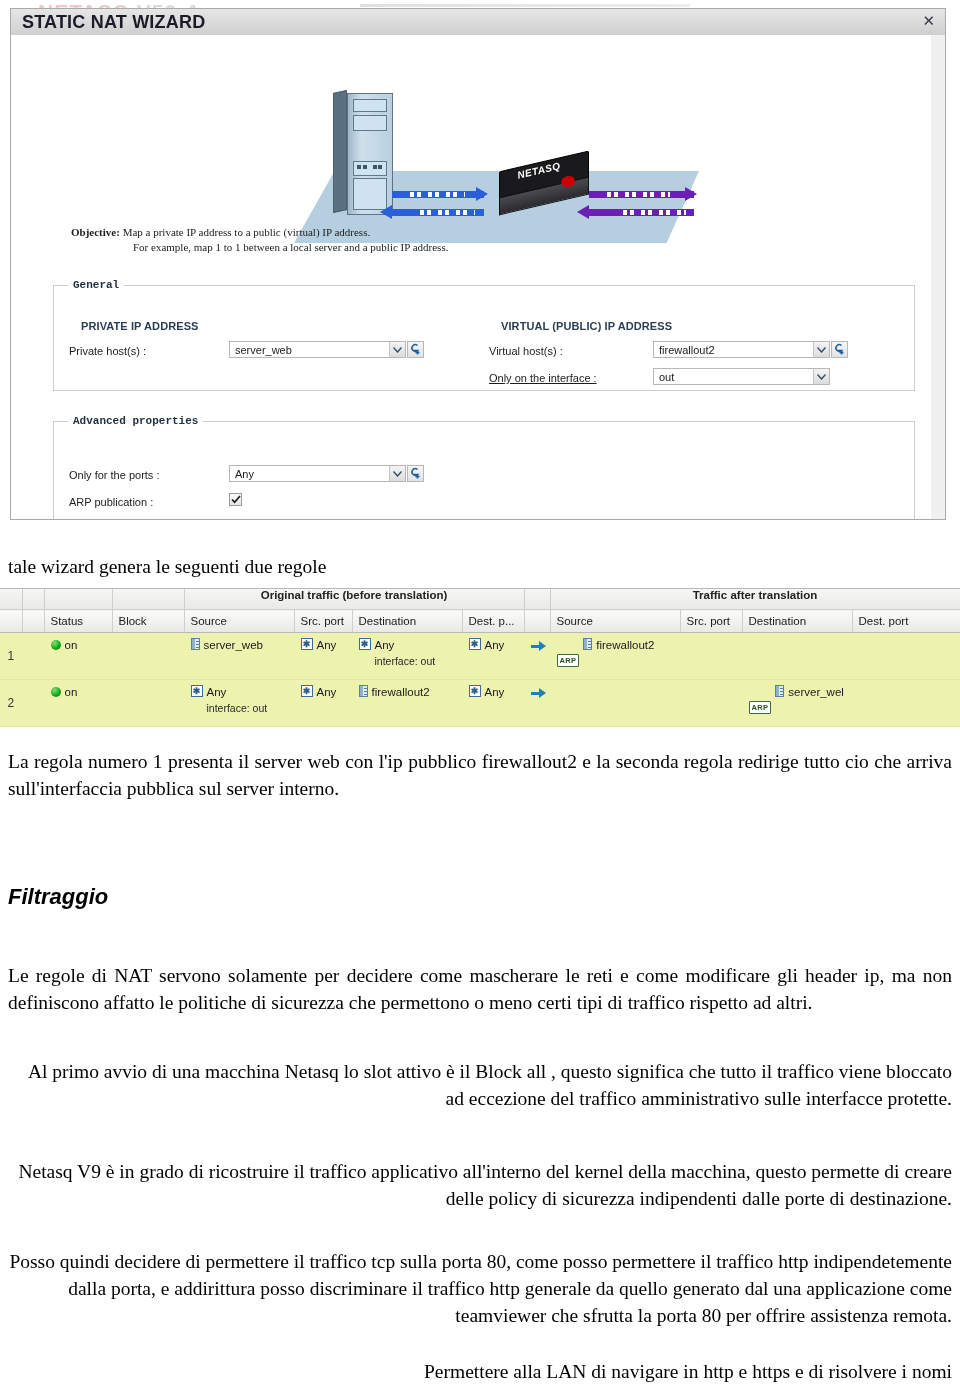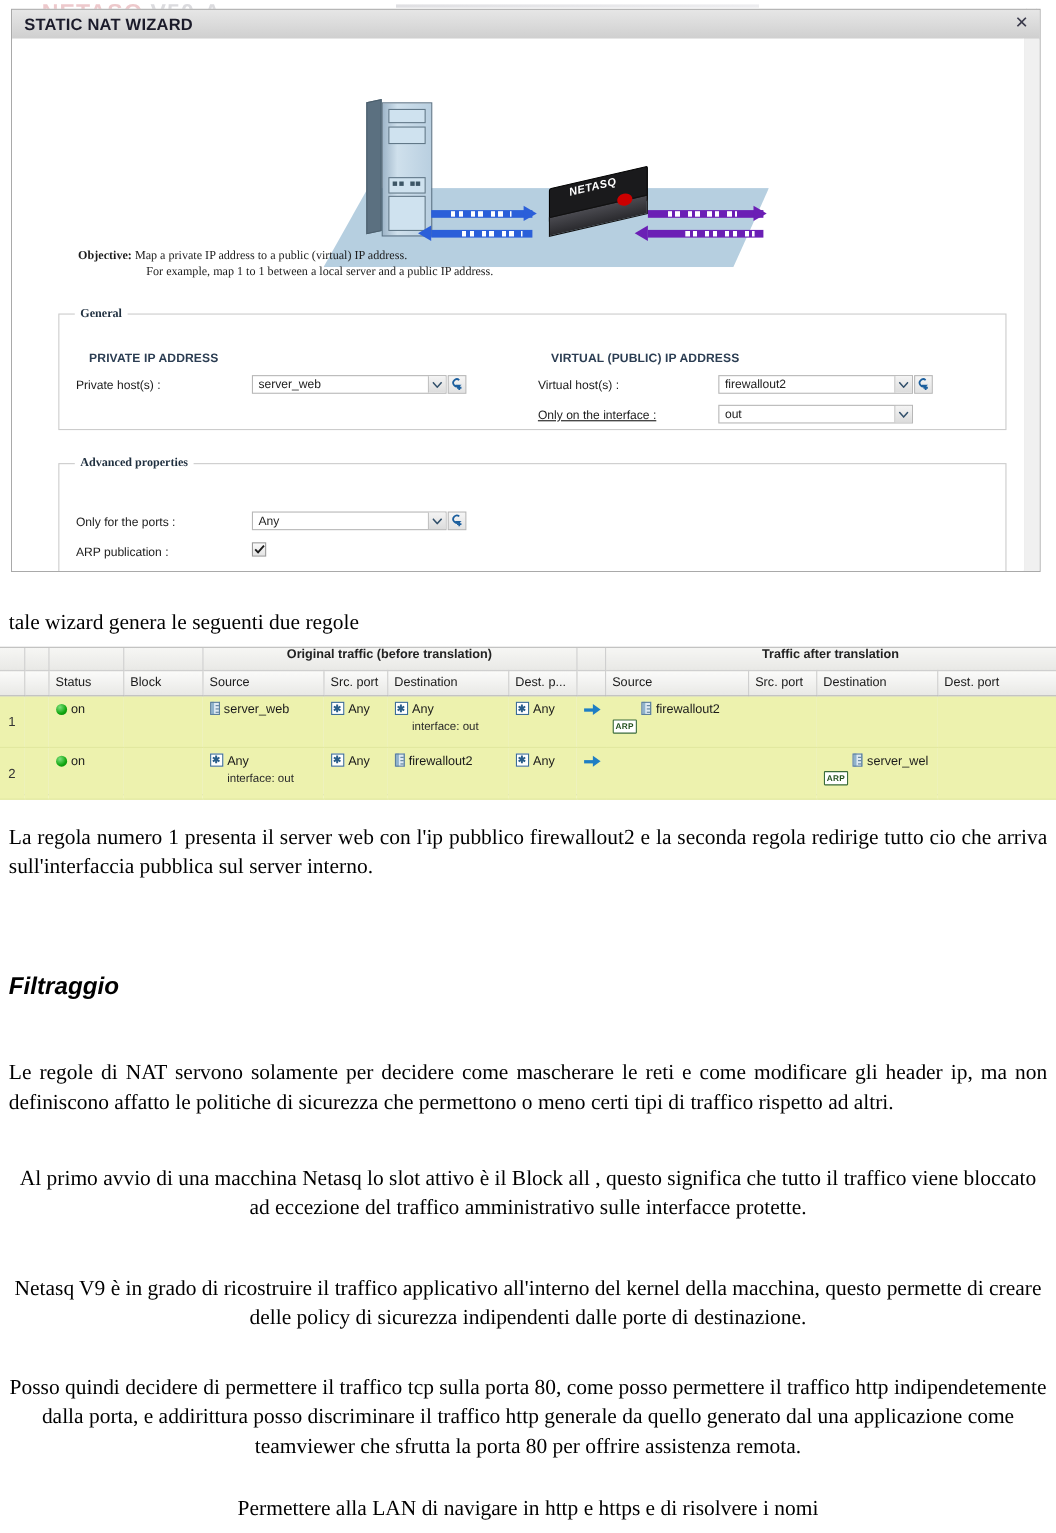--- a/index.html
+++ b/index.html
@@ -64,21 +64,21 @@
     height: 26px;
     background: linear-gradient(180deg,#e6e6e6 0%,#dcdcdc 45%,#cfcfcf 100%);
     border-bottom: 1px solid #b4b4b4;
     display: flex;
     align-items: center;
     position: relative;
   }
   .wizard-title {
     font-family: "Liberation Sans", sans-serif;
     font-weight: bold;
-    font-size: 15px;
+    font-size: 18px;
     letter-spacing: .2px;
     color: #1b1b2a;
     margin-left: 11px;
   }
   .wizard-close {
     position: absolute;
     right: 10px; top: 4px;
     font-family: "Liberation Sans", sans-serif;
     font-size: 15px;
     color: #39394a;
@@ -210,21 +210,21 @@
     position: absolute;
     border: 1px solid #cccccc;
     background: #fff;
     box-sizing: border-box;
   }
   .fs > .legend {
     position: absolute;
     left: 14px; top: -7px;
     background: #fff;
     padding: 0 5px;
-    font-family: Liberation Serif, serif;
+    font-family: Liberation Mono, monospace;
     font-weight: bold;
     font-size: 11px;
     color: #1f2f3f;
   }
   .fs-general { left: 42px; top: 250px; width: 862px; height: 106px; }
   .fs-adv     { left: 42px; top: 386px; width: 862px; height: 100px; }
 
   .colhead {
     position: absolute;
     font-family: "Liberation Sans", sans-serif;
@@ -289,21 +289,21 @@
 
   
   .doc-p {
     position: absolute;
     font-family: "Liberation Serif", serif;
     font-size: 19.5px;
     line-height: 27px;
     color: #000;
     text-align: justify;
   }
-  .doc-p.nojust { text-align: center; }
+  .doc-p.nojust { text-align: right; }
 
   .section-h {
     position: absolute;
     font-family: "Liberation Sans", sans-serif;
     font-weight: bold;
     font-style: italic;
     font-size: 22px;
     color: #000;
   }
 

